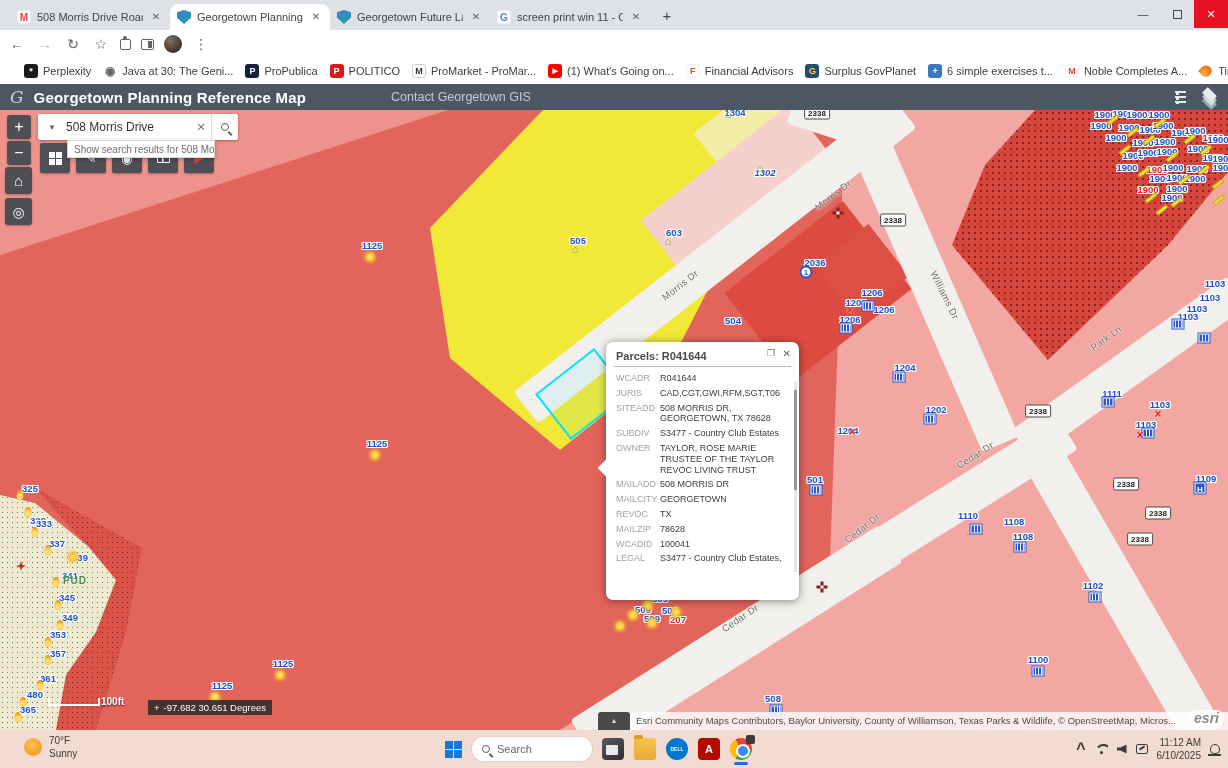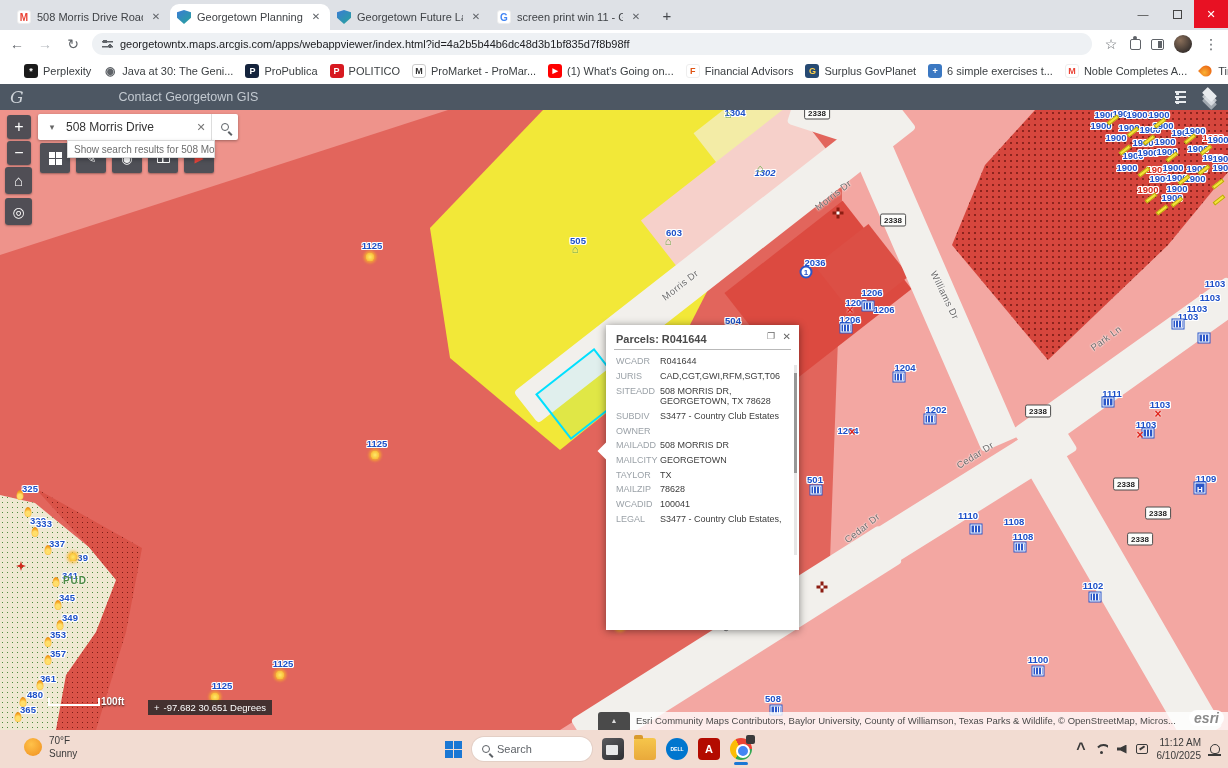--- a/index.html
+++ b/index.html
@@ -133,21 +133,21 @@
   .red-glyph { color:#e8453c; font-size:12px; }
 
   #scalebar { position:absolute; left:48px; top:588px; width:52px; height:8px; border-bottom:2px solid #fff; border-left:2px solid #fff; border-right:2px solid #fff; }
   #scale-label { position:absolute; left:101px; top:586px; color:#fff; font-size:10px; font-weight:bold; text-shadow:0 1px 2px rgba(0,0,0,.8); }
   #coordbox { position:absolute; left:148px; top:590px; height:15px; background:rgba(40,40,40,.85); color:#fff; font-size:9.5px; display:flex; align-items:center; gap:4px; padding:0 6px; }
   #attr-arrow { position:absolute; left:598px; top:602px; width:32px; height:18px; background:#4a4a4a; border-radius:3px 3px 0 0; color:#ddd; font-size:7px; text-align:center; line-height:18px; }
   #attribution { position:absolute; left:630px; top:602px; right:0; height:26px; background:rgba(255,255,255,.78); font-size:9.5px; color:#4a4a4a; line-height:18px; padding:0 46px 0 6px; white-space:nowrap; overflow:hidden; }
   #esri-logo { position:absolute; right:4px; top:600px; font-size:14px; font-weight:bold; font-style:italic; color:#8a8a8a; background:rgba(255,255,255,.92); border-radius:8px; padding:0 5px; }
 
   
-  #popup { position:absolute; left:606px; top:215px; width:193px; height:305px; background:#fff; box-shadow:0 1px 8px rgba(0,0,0,.45); z-index:40; font-size:9px; }
+  #popup { position:absolute; left:606px; top:232px; width:193px; height:258px; background:#fff; box-shadow:0 1px 8px rgba(0,0,0,.45); z-index:40; font-size:9px;border-radius:7px; }
   #popup-beak { position:absolute; left:-6px; top:120px; width:12px; height:12px; background:#fff; transform:rotate(45deg); }
   #popup-titlebar { padding:8px 10px 5px; position:relative; }
   #popup-title { font-size:11px; font-weight:bold; color:#4a4a4a; }
   #popup-titlebar::after { content:""; position:absolute; left:8px; right:8px; bottom:0; height:1px; background:#b9b9b9; }
   #popup-max { position:absolute; right:24px; top:6px; color:#666; font-size:9px; }
   #popup-close { position:absolute; right:8px; top:6px; color:#666; font-size:10px; }
   #popup-fields { padding:6px 12px 0 10px; height:196px; overflow:hidden; }
   .prow { display:flex; margin-bottom:4px; }
   .plab { flex:0 0 44px; color:#9ba2a8; }
   .pval { flex:1; color:#3c3c3c; line-height:1.2; overflow-wrap:anywhere; }
@@ -222,24 +222,20 @@
         <i class="restore-box"></i>
       </span>
     <span id="win-close">✕</span>
   </div>
 </div>
 
 <div id="navbar">
   <span class="nav-ic">←</span>
   <span class="nav-ic" style="color:#b6babf">→</span>
   <span class="nav-ic">↻</span>
-  <div id="omnibox">
-    <span class="tune-ic"></span>
-    <span style="white-space:nowrap;overflow:hidden;">georgetowntx.maps.arcgis.com/apps/webappviewer/index.html?id=4a2b5b44b6dc48d3b1bf835d7f8b98ff</span>
-  </div>
   <span class="nav-ic">☆</span>
   <span class="puzzle-ic"></span>
   <span class="sidepanel-ic"></span>
   <span id="avatar"></span>
   <span class="nav-ic">⋮</span>
 </div>
 
 <div id="bookmarksbar">
   <span class="apps-grid" style="margin-right:8px;"></span>
   <div id="bookmark-list" style="display:flex;align-items:center;">
@@ -288,20 +284,21 @@
         <span>Tina Browns Diary</span>
       </div>
     </div>
 
   <span id="bm-divider"></span>
 
 </div>
 
 <div id="app-header">
   <span id="gt-logo">G</span>
+  <span id="app-title">Georgetown Planning Reference Map</span>
   <span id="contact-link">Contact Georgetown GIS</span>
   <div id="header-right">
     <span class="legend-ic"></span>
     <span class="layers-ic">
         <i></i>
         <i></i>
         <i></i>
       </span>
   </div>
 </div>
@@ -552,31 +549,32 @@
         <div class="prow">
           <span class="plab">SITEADD</span>
           <span class="pval">508 MORRIS DR, GEORGETOWN, TX 78628</span>
         </div>
         <div class="prow">
           <span class="plab">SUBDIV</span>
           <span class="pval">S3477 - Country Club Estates</span>
         </div>
         <div class="prow">
           <span class="plab">OWNER</span>
+          <span class="pval">TAYLOR, ROSE MARIE TRUSTEE OF THE TAYLOR REVOC LIVING TRUST</span>
         </div>
         <div class="prow">
           <span class="plab">MAILADD</span>
           <span class="pval">508 MORRIS DR</span>
         </div>
         <div class="prow">
           <span class="plab">MAILCITY</span>
           <span class="pval">GEORGETOWN</span>
         </div>
         <div class="prow">
-          <span class="plab">TAYLOR</span>
+          <span class="plab">REVOC</span>
           <span class="pval">TX</span>
         </div>
         <div class="prow">
           <span class="plab">MAILZIP</span>
           <span class="pval">78628</span>
         </div>
         <div class="prow">
           <span class="plab">WCADID</span>
           <span class="pval">100041</span>
         </div>

